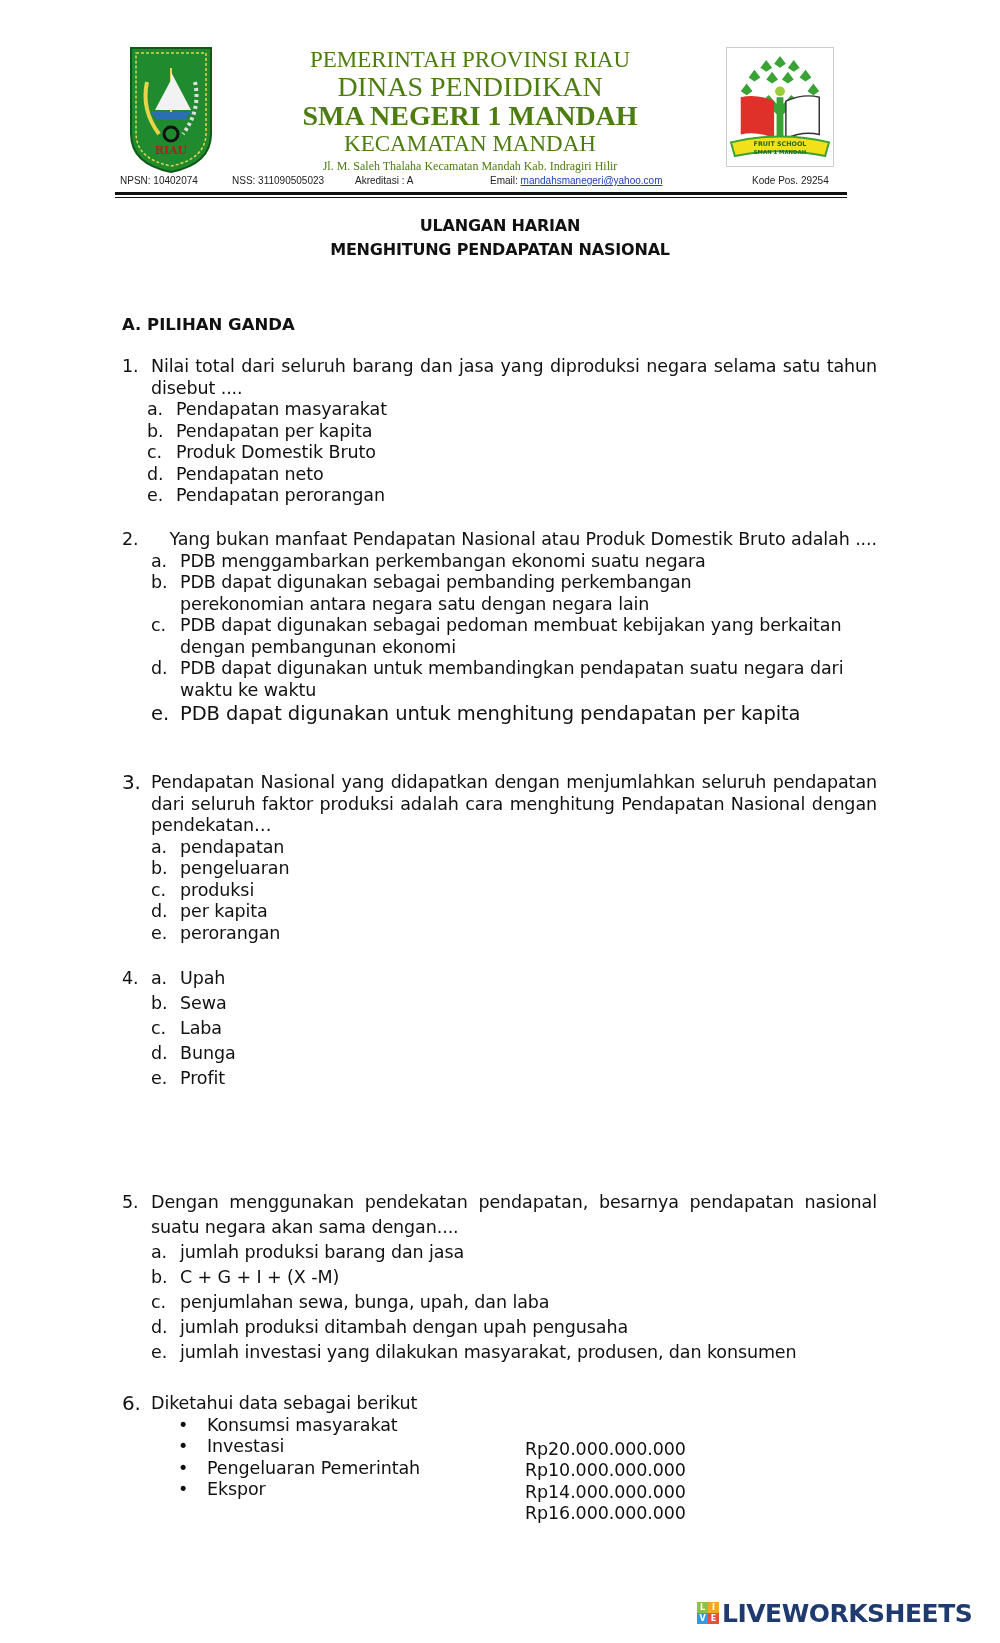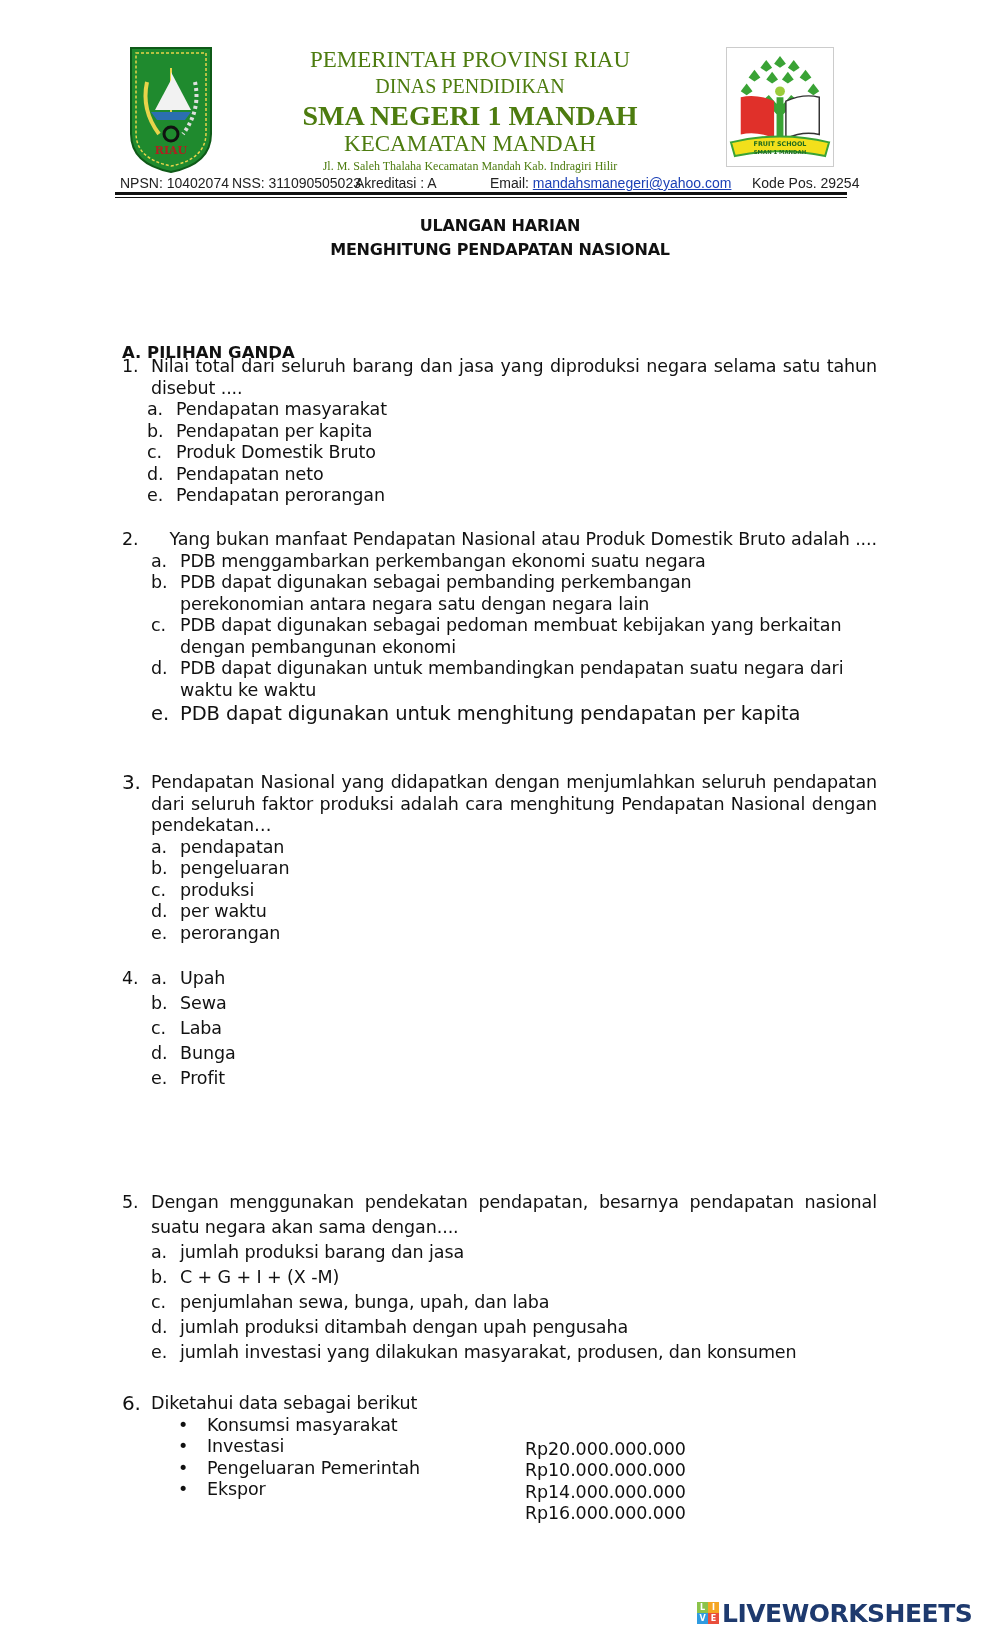--- a/index.html
+++ b/index.html
@@ -5,34 +5,34 @@
   * { box-sizing: border-box; margin: 0; padding: 0; }
   html, body { width: 1000px; height: 1643px; background: #ffffff; overflow: hidden; }
   body { position: relative; color: #111; font-family: "DejaVu Sans", sans-serif; }
 
   
   .kop { position: absolute; left: 115px; top: 40px; width: 732px; height: 155px; }
   .logo-left { position: absolute; left: 14px; top: 6px; width: 84px; height: 128px; }
   .logo-right { position: absolute; left: 611px; top: 7px; width: 108px; height: 120px; border: 1px solid #ccc; background: #fff; }
   .kop-text { position: absolute; left: 120px; top: 6px; width: 470px; text-align: center; font-family: "Liberation Serif", serif; color: #4d7c0f; }
   .kop-text .l1 { font-size: 23px; line-height: 27px; }
-  .kop-text .l2 { font-size: 20px; line-height: 27px; }
+  .kop-text .l2 { font-size: 28px; line-height: 27px; }
   .kop-text .l3 { font-size: 28px; line-height: 31px; font-weight: bold; }
   .kop-text .l4 { font-size: 23px; line-height: 26px; }
   .kop-text .l5 { font-size: 12px; line-height: 18px; font-weight: normal; }
-  .kop-meta { position: absolute; left: 0; top: 135px; width: 732px; height: 16px; font-family: "Liberation Sans", sans-serif; font-size: 14px; color: #222; }
+  .kop-meta { position: absolute; left: 0; top: 135px; width: 732px; height: 16px; font-family: "Liberation Sans", sans-serif; font-size: 10px; color: #222; }
   .kop-meta span { position: absolute; top: 0; white-space: nowrap; }
   .kop-meta a { color: #1a3fb5; text-decoration: underline; }
   .kop-rule1 { position: absolute; left: 0; top: 152px; width: 732px; height: 3px; background: #111; }
   .kop-rule2 { position: absolute; left: 0; top: 157px; width: 732px; height: 1px; background: #111; }
 
   
   .title { position: absolute; left: 0; width: 1000px; text-align: center; font-family: "DejaVu Sans", sans-serif; font-weight: bold; font-size: 16px; letter-spacing: -0.2px; }
 
-  .section { position: absolute; left: 122px; font-weight: bold; font-size: 16.5px; margin-top: 28px; }
+  .section { position: absolute; left: 122px; font-weight: bold; font-size: 16.5px; }
 
   .q { position: absolute; left: 122px; width: 755px; font-size: 17.5px; line-height: 21.5px; letter-spacing: -0.1px; }
   .q .num { position: absolute; left: 0; top: 0; }
   .q .stem { margin-left: 29px; text-align: justify; }
   .q.wide .stem { line-height: 25px; }
   .opts { margin-left: 25px; }
   .opt { position: relative; padding-left: 29px; }
   .opt .lt { position: absolute; left: 0; top: 0; }
   .opts.loose .opt { line-height: 25px; }
   .opt.big { font-size: 19.5px; line-height: 26px; }
@@ -136,21 +136,21 @@
   </div>
 </div>
 
 <div class="q" style="top:772px">
   <span class="num big">3.</span>
   <div class="stem">Pendapatan Nasional yang didapatkan dengan menjumlahkan seluruh pendapatan dari seluruh faktor produksi adalah cara menghitung Pendapatan Nasional dengan pendekatan…</div>
   <div class="opts" style="margin-left:29px">
     <div class="opt"><span class="lt">a.</span><span>pendapatan</span></div>
     <div class="opt"><span class="lt">b.</span><span>pengeluaran</span></div>
     <div class="opt"><span class="lt">c.</span><span>produksi</span></div>
-    <div class="opt"><span class="lt">d.</span><span>per waktu</span></div>
+    <div class="opt"><span class="lt">d.</span><span>per kapita</span></div>
     <div class="opt"><span class="lt">e.</span><span>perorangan</span></div>
   </div>
 </div>
 
 <div class="q wide" style="top:966px">
   <span class="num" style="line-height:25px">4.</span>
   <div class="opts loose" style="margin-left:29px">
     <div class="opt"><span class="lt">a.</span><span>Upah</span></div>
     <div class="opt"><span class="lt">b.</span><span>Sewa</span></div>
     <div class="opt"><span class="lt">c.</span><span>Laba</span></div>

